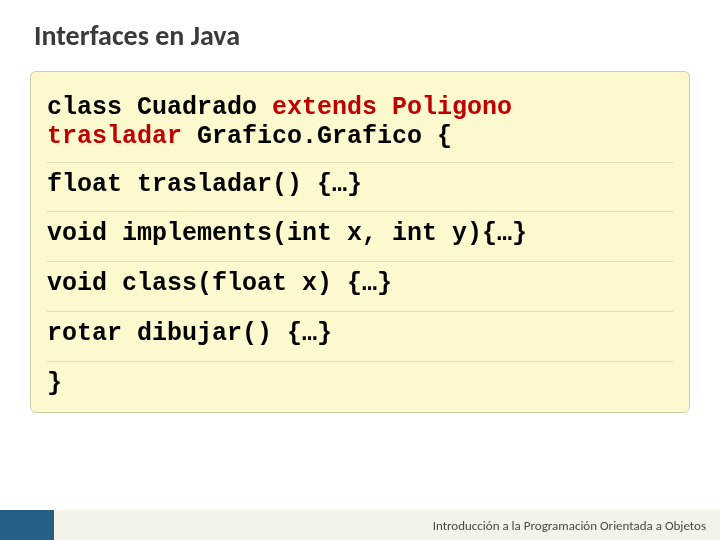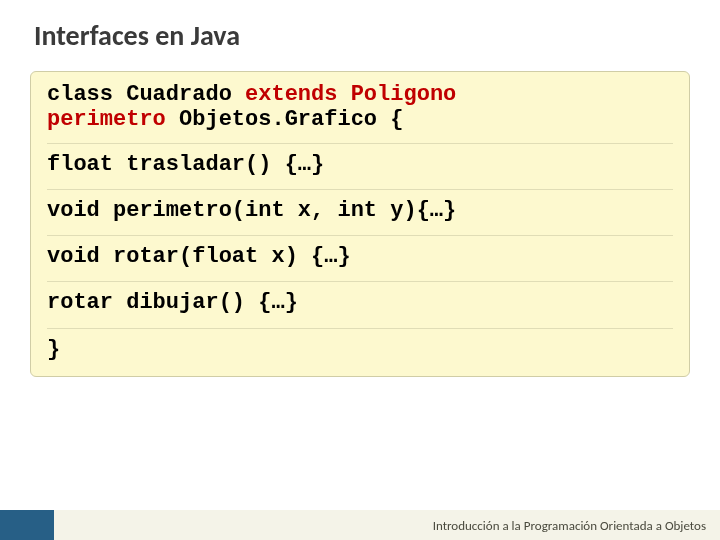--- a/index.html
+++ b/index.html
@@ -21,23 +21,23 @@
       font-size: 28px;
       font-weight: 600;
       color: #3a3a3a;
       margin-bottom: 18px;
       padding-left: 4px;
     }
     .code-block {
       background: #fdf9cf;
       border: 1px solid #d0cda6;
       border-radius: 6px;
-      padding: 10px 16px 14px 16px;
+      padding: 22px 16px 14px 16px;
       font-family: "Courier New", Courier, monospace;
-      font-size: 22px;
+      font-size: 25px;
       font-weight: bold;
       color: #000;
       line-height: 1.15;
     }
     .code-block .line {
       margin-bottom: 12px;
     }
     .code-block .line.first { margin-bottom: 10px; }
     .code-block .line:last-child { margin-bottom: 0; }
     .kw-ext { color: #c00000; }
@@ -72,28 +72,28 @@
   </style>
 </head>
 <body>
 
 <div class="slide">
   <div class="title">Interfaces en Java</div>
 
   <div class="code-block">
     <div class="line first">
       <span>class Cuadrado </span><span class="kw-ext">extends Poligono</span><br>
-      <span class="kw-ext">perimetro</span><span> Objetos.Grafico {</span>
+      <span class="kw-ext">trasladar</span><span> Grafico.Grafico {</span>
     </div>
     <div class="sep"></div>
     <div class="line">float trasladar() {…}</div>
     <div class="sep"></div>
-    <div class="line">void perimetro(int x, int y){…}</div>
+    <div class="line">void implements(int x, int y){…}</div>
     <div class="sep"></div>
-    <div class="line">void rotar(float x) {…}</div>
+    <div class="line">void class(float x) {…}</div>
     <div class="sep"></div>
     <div class="line">rotar dibujar() {…}</div>
     <div class="sep"></div>
     <div class="line">}</div>
   </div>
 </div>
 
 <div class="bottom-bar">
   <div class="bar-dark"></div>
   <div class="bar-light">

